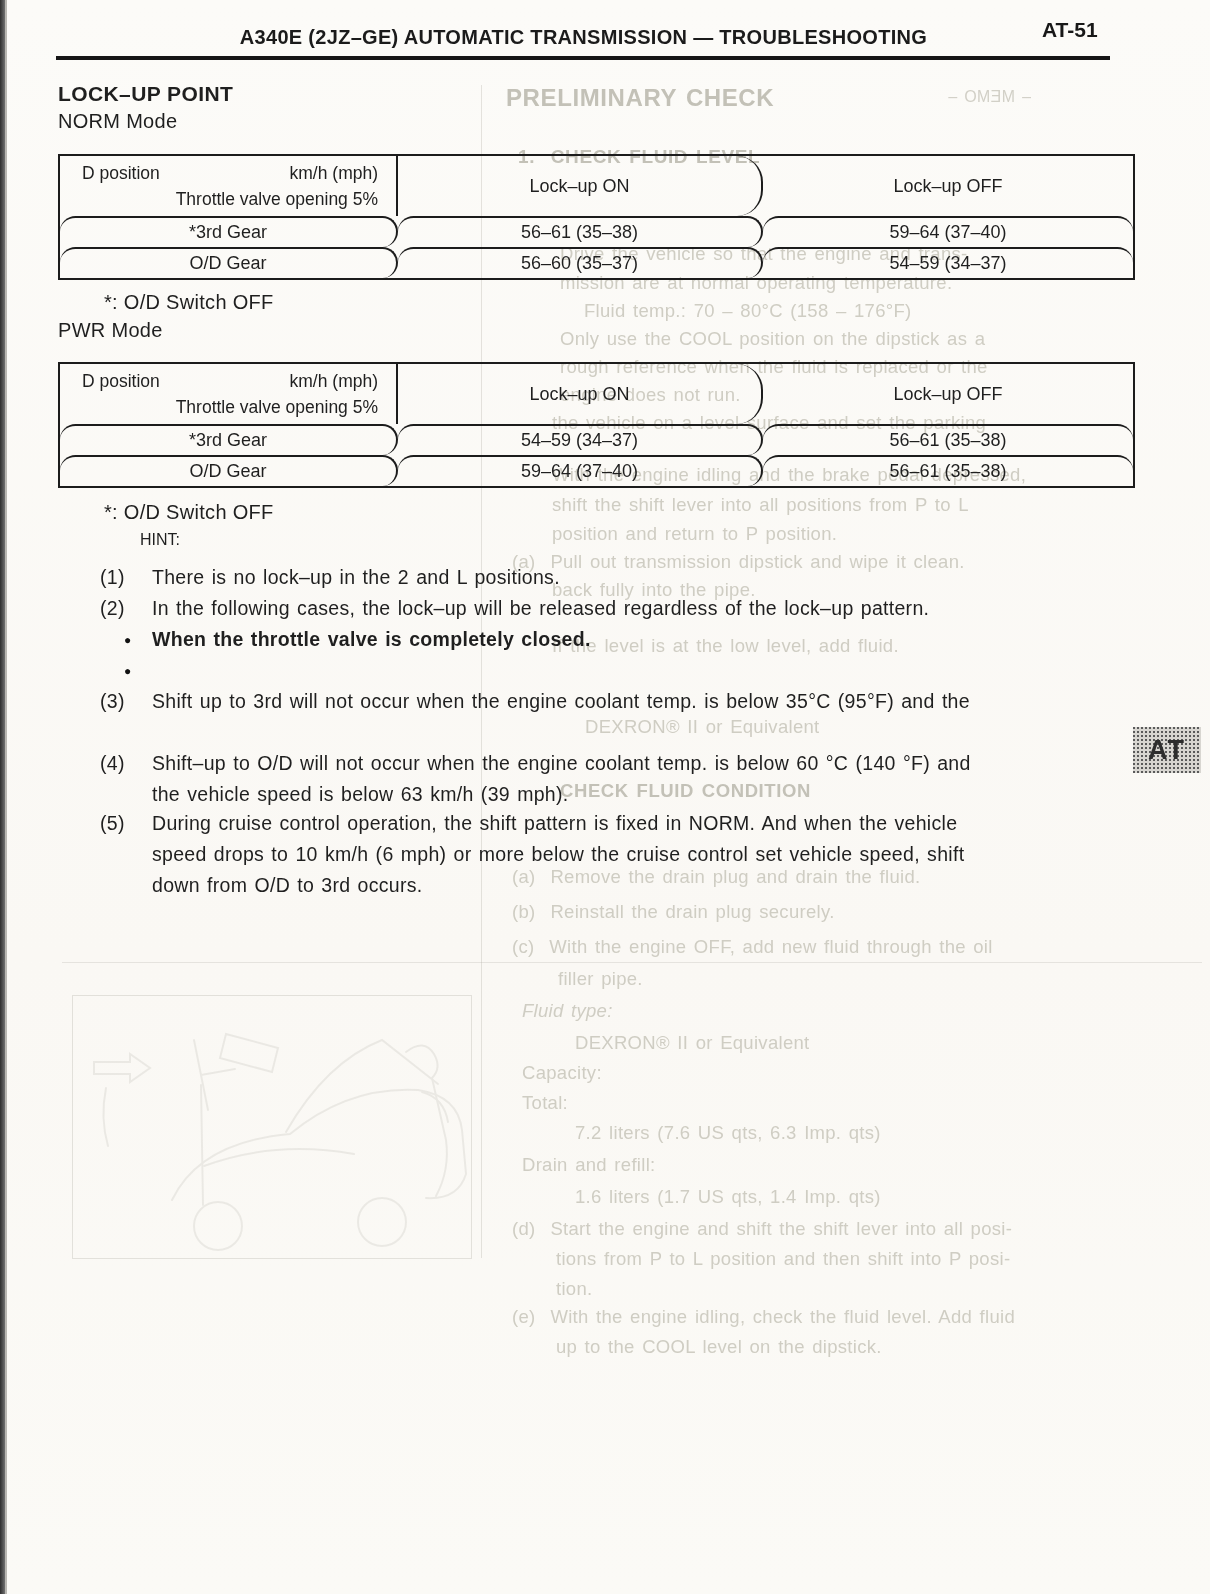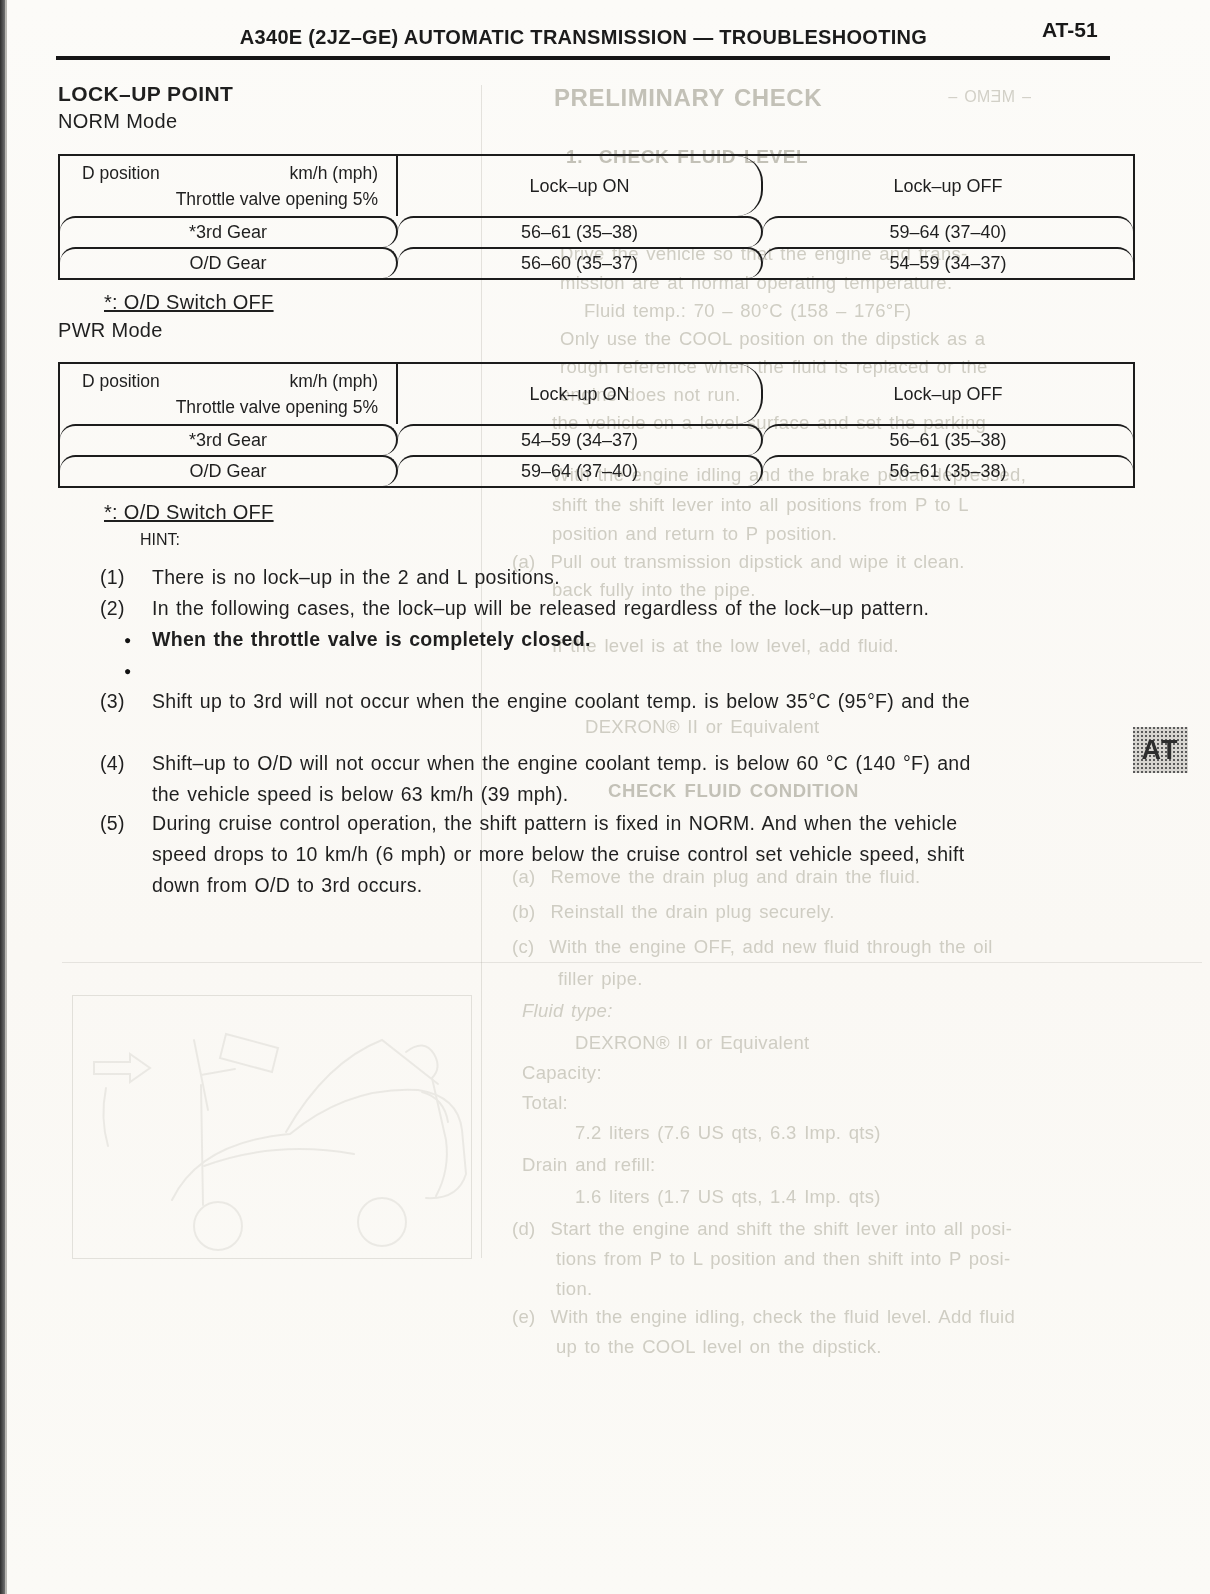--- a/index.html
+++ b/index.html
@@ -9,40 +9,40 @@
     font-family:"Liberation Sans", sans-serif;color:#1f1f1f;
   }
   .scan-edge{position:absolute;left:0;top:0;width:5px;height:100%;
     background:linear-gradient(to right,#2e2e2e,#707070);}
   .scan-edge2{position:absolute;left:5px;top:0;width:2px;height:100%;background:#b9b7b2;}
 
   
   #ghost-layer{position:absolute;inset:0;z-index:1;}
   .ghost-line{position:absolute;white-space:pre;color:#cfcdc3;font-size:18.5px;
     letter-spacing:.3px;word-spacing:2px;}
-  .ghost-line.gb{font-weight:bold;color:#c3c1b7;letter-spacing:.6px;margin-left:48px;}
+  .ghost-line.gb{font-weight:bold;color:#c3c1b7;letter-spacing:.6px;}
   .ghost-line.gm{transform:scaleX(-1);color:#d2d0c7;}
   .ghost-vline{position:absolute;left:481px;top:85px;width:1px;height:1173px;
     background:rgba(176,174,164,.32);}
   .ghost-hline{position:absolute;left:62px;top:962px;width:1140px;height:1px;
     background:rgba(176,174,164,.28);}
   .ghost-figbox{position:absolute;left:72px;top:995px;width:398px;height:262px;
     border:1px solid rgba(172,170,160,.30);}
   .ghost-figure{position:absolute;left:76px;top:1000px;opacity:.14;}
 
   
   .content{position:absolute;inset:0;z-index:2;}
   .hdr-title{position:absolute;left:57px;top:26px;width:1053px;text-align:center;
     font-size:20px;font-weight:bold;letter-spacing:.3px;color:#1b1b1b;}
   .hdr-page{position:absolute;left:1042px;top:18px;font-size:21px;font-weight:bold;color:#181818;}
   .hdr-rule{position:absolute;left:56px;top:56px;width:1054px;height:4px;background:#161616;}
 
   .sec-title{position:absolute;left:58px;top:82px;font-size:21px;font-weight:bold;letter-spacing:.4px;}
   .mode-label{position:absolute;left:58px;font-size:20px;letter-spacing:.3px;}
-  .footnote{position:absolute;left:104px;font-size:20px;letter-spacing:.3px;text-decoration:underline;}
+  .footnote{position:absolute;left:104px;font-size:20px;letter-spacing:.3px;}
   .hint-label{position:absolute;left:100px;top:531px;font-size:16px;margin-left:40px;}
 
   
   .lu-table{position:absolute;left:58px;width:1073px;border:2.5px solid #1c1c1c;
     display:grid;grid-template-columns:338px 365px 1fr;grid-template-rows:60px 31px 31px;
     font-size:18px;background:transparent;}
   .lu-table .cell{position:relative;box-sizing:border-box;}
   .lu-table .c-r{border-right:2px solid #1c1c1c;}
   .lu-table .r-t{border-top:2.5px solid #1c1c1c;}
   .lu-table .mid{display:flex;align-items:center;justify-content:center;border-radius:26px;}
@@ -51,21 +51,21 @@
   .hl-sub{position:absolute;right:18px;top:33px;font-size:17.5px;}
 
   
   .hint-row{position:absolute;left:0;width:1130px;height:26px;}
   .hnum{position:absolute;left:100px;font-size:19.5px;letter-spacing:.3px;}
   .htext{position:absolute;left:152px;font-size:19.5px;letter-spacing:.3px;word-spacing:1.5px;white-space:pre;}
   .htext.hb{font-weight:bold;}
   .hbullet{position:absolute;left:124px;top:5px;font-size:12px;color:#111;}
 
   
-  .at-tab{position:absolute;left:1133px;top:727px;width:55px;height:46px;
+  .at-tab{position:absolute;left:1133px;top:727px;width:68px;height:46px;
     background-color:#d8d6d1;
     background-image:radial-gradient(circle at 1px 1px,#5a5a5a 1.1px,transparent 1.35px);
     background-size:4px 4px;
     display:flex;align-items:center;justify-content:center;
     font-size:27px;font-weight:bold;color:#2d2d2d;letter-spacing:2px;}
 </style>
 </head>
 <body>
 
 <div class="page">

